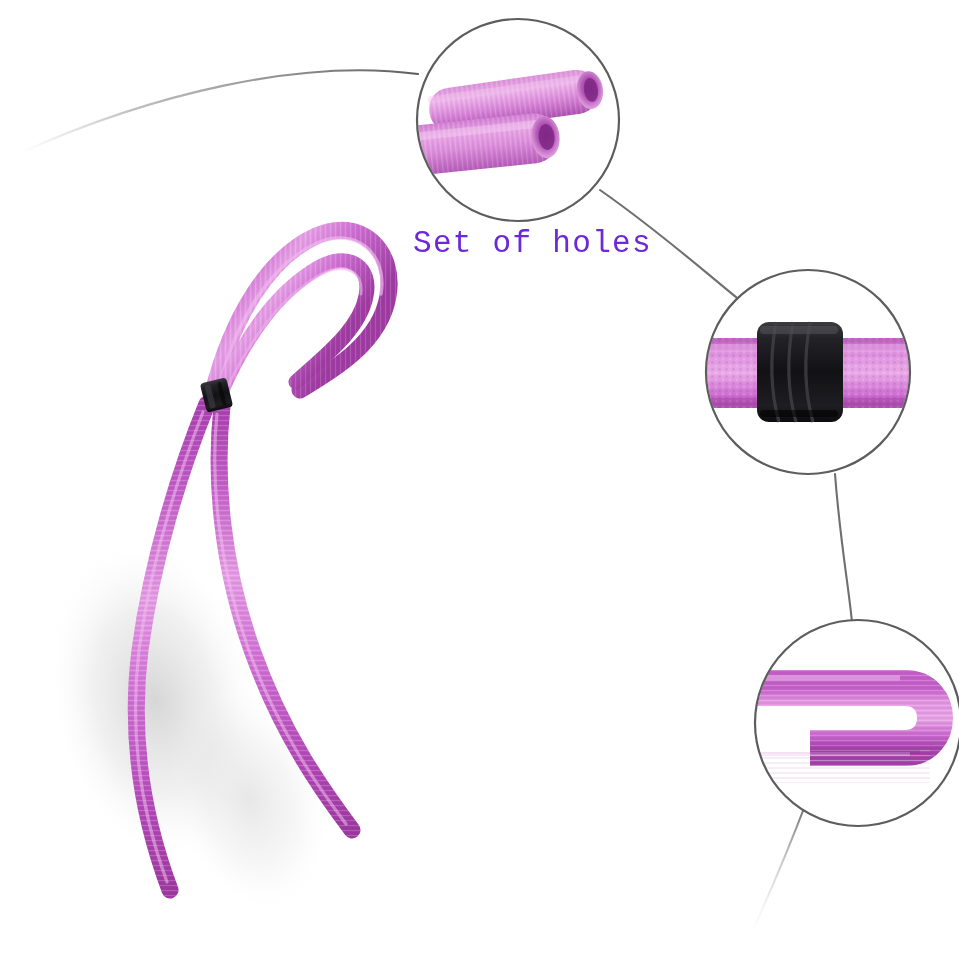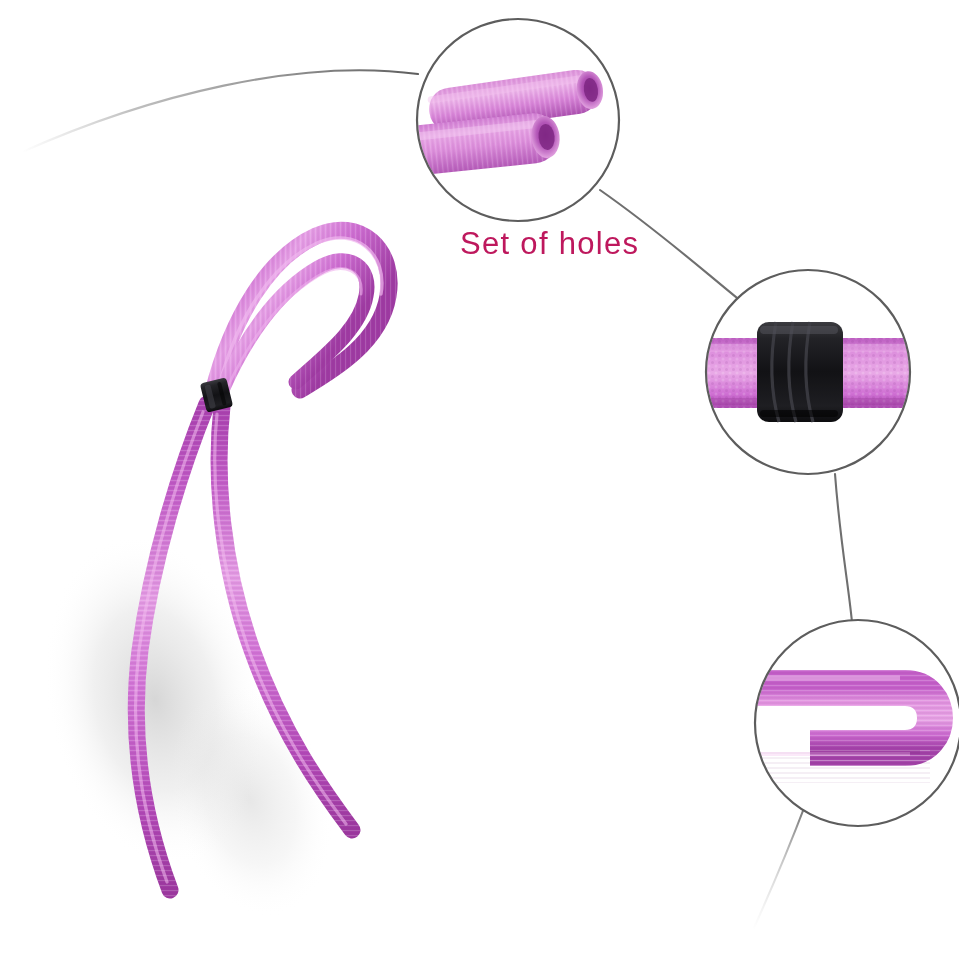--- a/index.html
+++ b/index.html
@@ -7,26 +7,25 @@
     width:959px;height:959px;
     background:#ffffff;
     font-family:"Liberation Serif", serif;
     overflow:hidden;
     position:relative;
   }
   #stage{position:absolute;inset:0;width:959px;height:959px;}
   #stage svg{position:absolute;left:0;top:0;}
   .callout-label{
     position:absolute;
-    font-family:Liberation Sans, sans-serif;
-    color:#be185d;
+    font-family:Liberation Mono, monospace;
+    color:#6d28d9;
     white-space:nowrap;
     letter-spacing:1.3px;
     line-height:1;
-    margin-left:47px;
   }
   #label-holes{left:413px;top:228px;font-size:31px;}
   #label-buckle{left:655px;top:472px;font-size:31px;}
   #label-rope{left:726px;top:838px;font-size:31px;}
 </style>
 </head>
 <body>
 
 <div id="stage">
 

